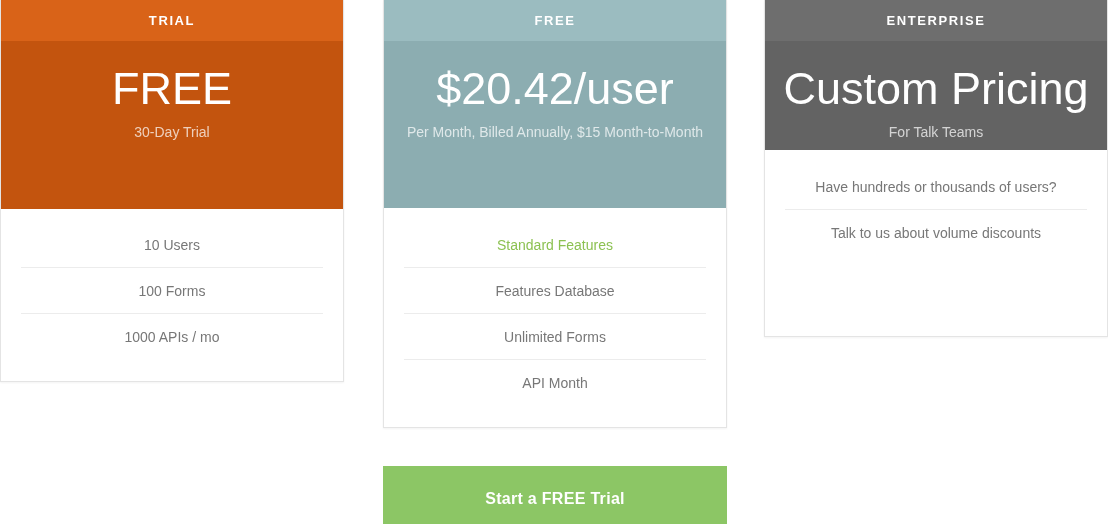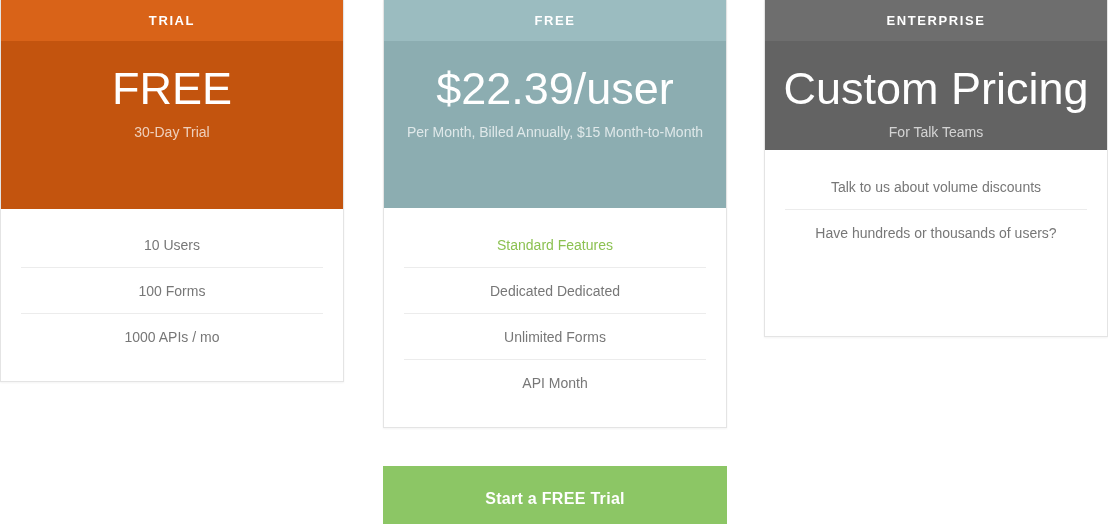--- a/index.html
+++ b/index.html
@@ -131,38 +131,38 @@
     <ul class="plan-features">
       <li class="plan-feature">10 Users</li>
       <li class="plan-feature">100 Forms</li>
       <li class="plan-feature">1000 APIs / mo</li>
     </ul>
   </div>
 
   <div class="plan-card plan-team">
     <div class="plan-banner">
       <div class="plan-banner-top">FREE</div>
-      <div class="plan-price">$22.39/user</div>
+      <div class="plan-price">$20.42/user</div>
       <div class="plan-price-note">Per Month, Billed Annually, $15 Month-to-Month</div>
     </div>
     <ul class="plan-features">
       <li class="plan-feature is-highlight">Standard Features</li>
-      <li class="plan-feature">Dedicated Dedicated</li>
+      <li class="plan-feature">Features Database</li>
       <li class="plan-feature">Unlimited Forms</li>
       <li class="plan-feature">API Month</li>
     </ul>
   </div>
 
   <div class="plan-card plan-enterprise">
     <div class="plan-banner">
       <div class="plan-banner-top">ENTERPRISE</div>
       <div class="plan-price">Custom Pricing</div>
       <div class="plan-price-note">For Talk Teams</div>
     </div>
     <ul class="plan-features">
+      <li class="plan-feature">Have hundreds or thousands of users?</li>
       <li class="plan-feature">Talk to us about volume discounts</li>
-      <li class="plan-feature">Have hundreds or thousands of users?</li>
     </ul>
   </div>
 
   <button class="cta-button">Start a FREE Trial</button>
 
 </div>
 
 </body></html>

